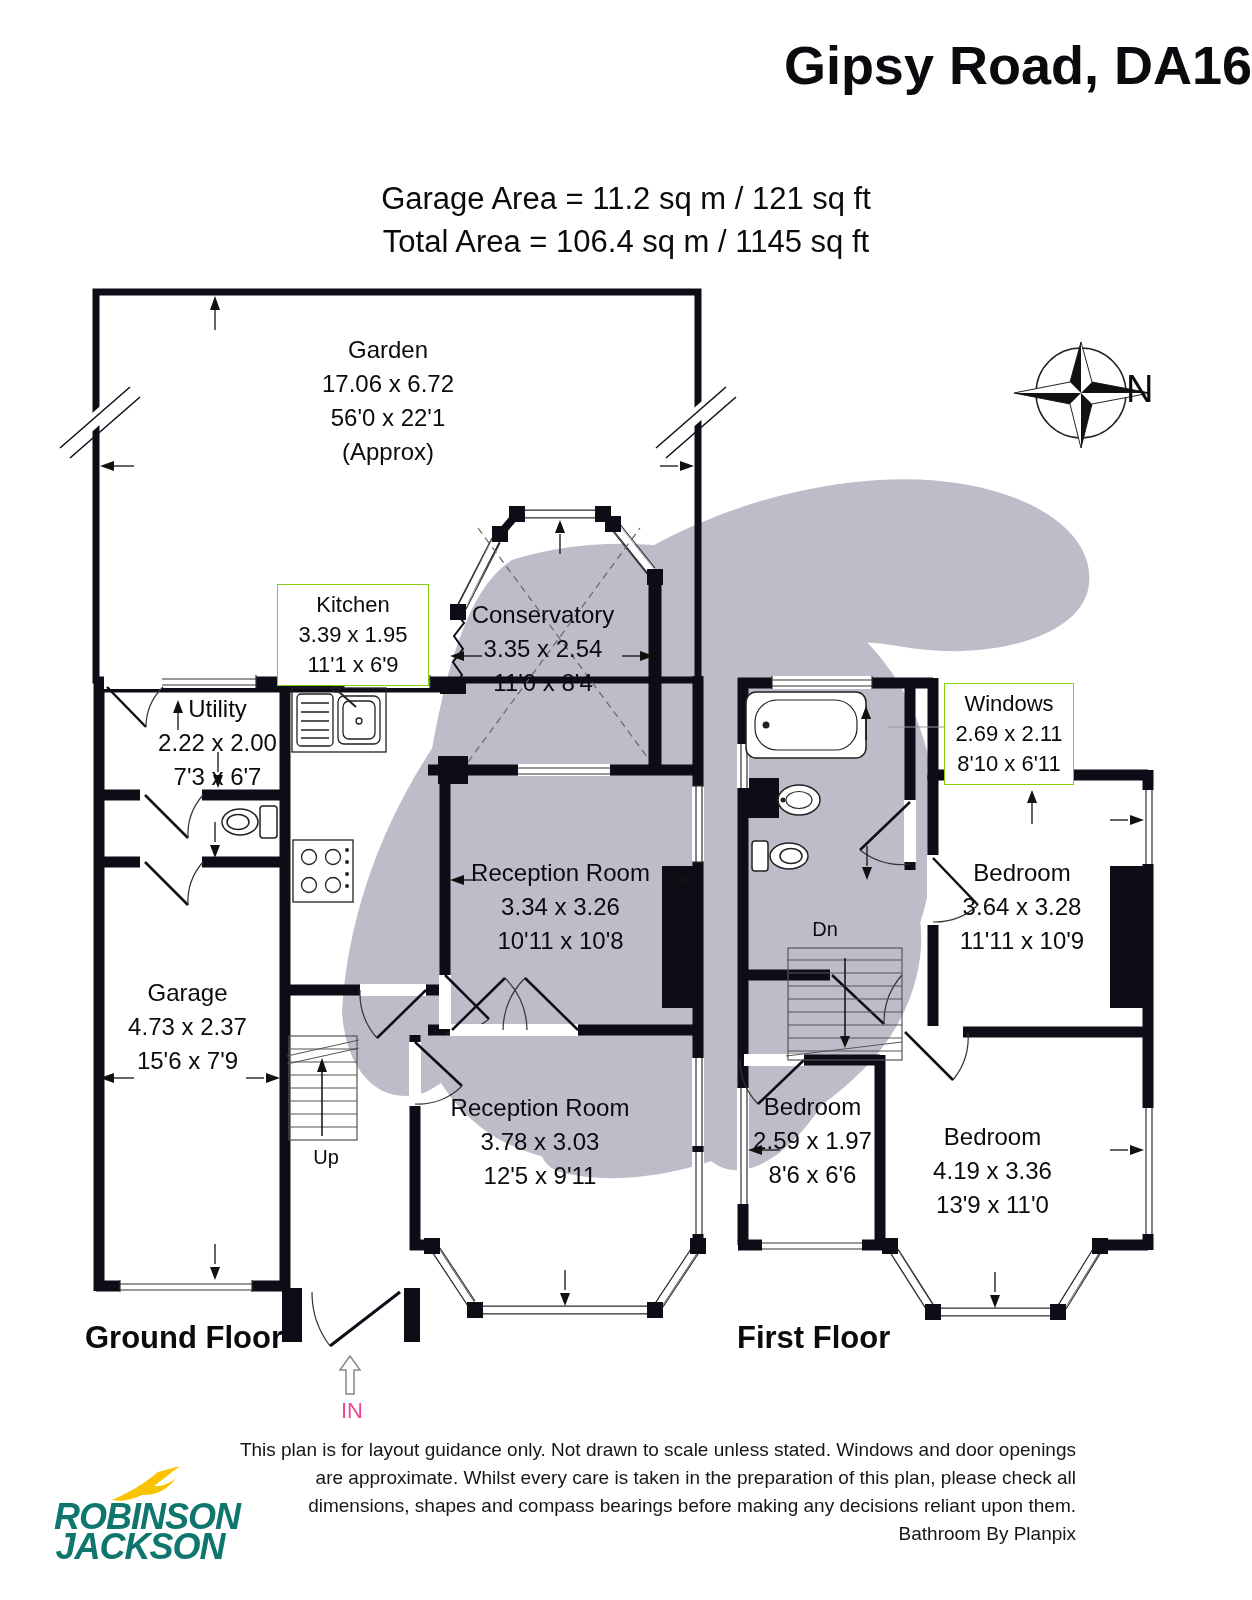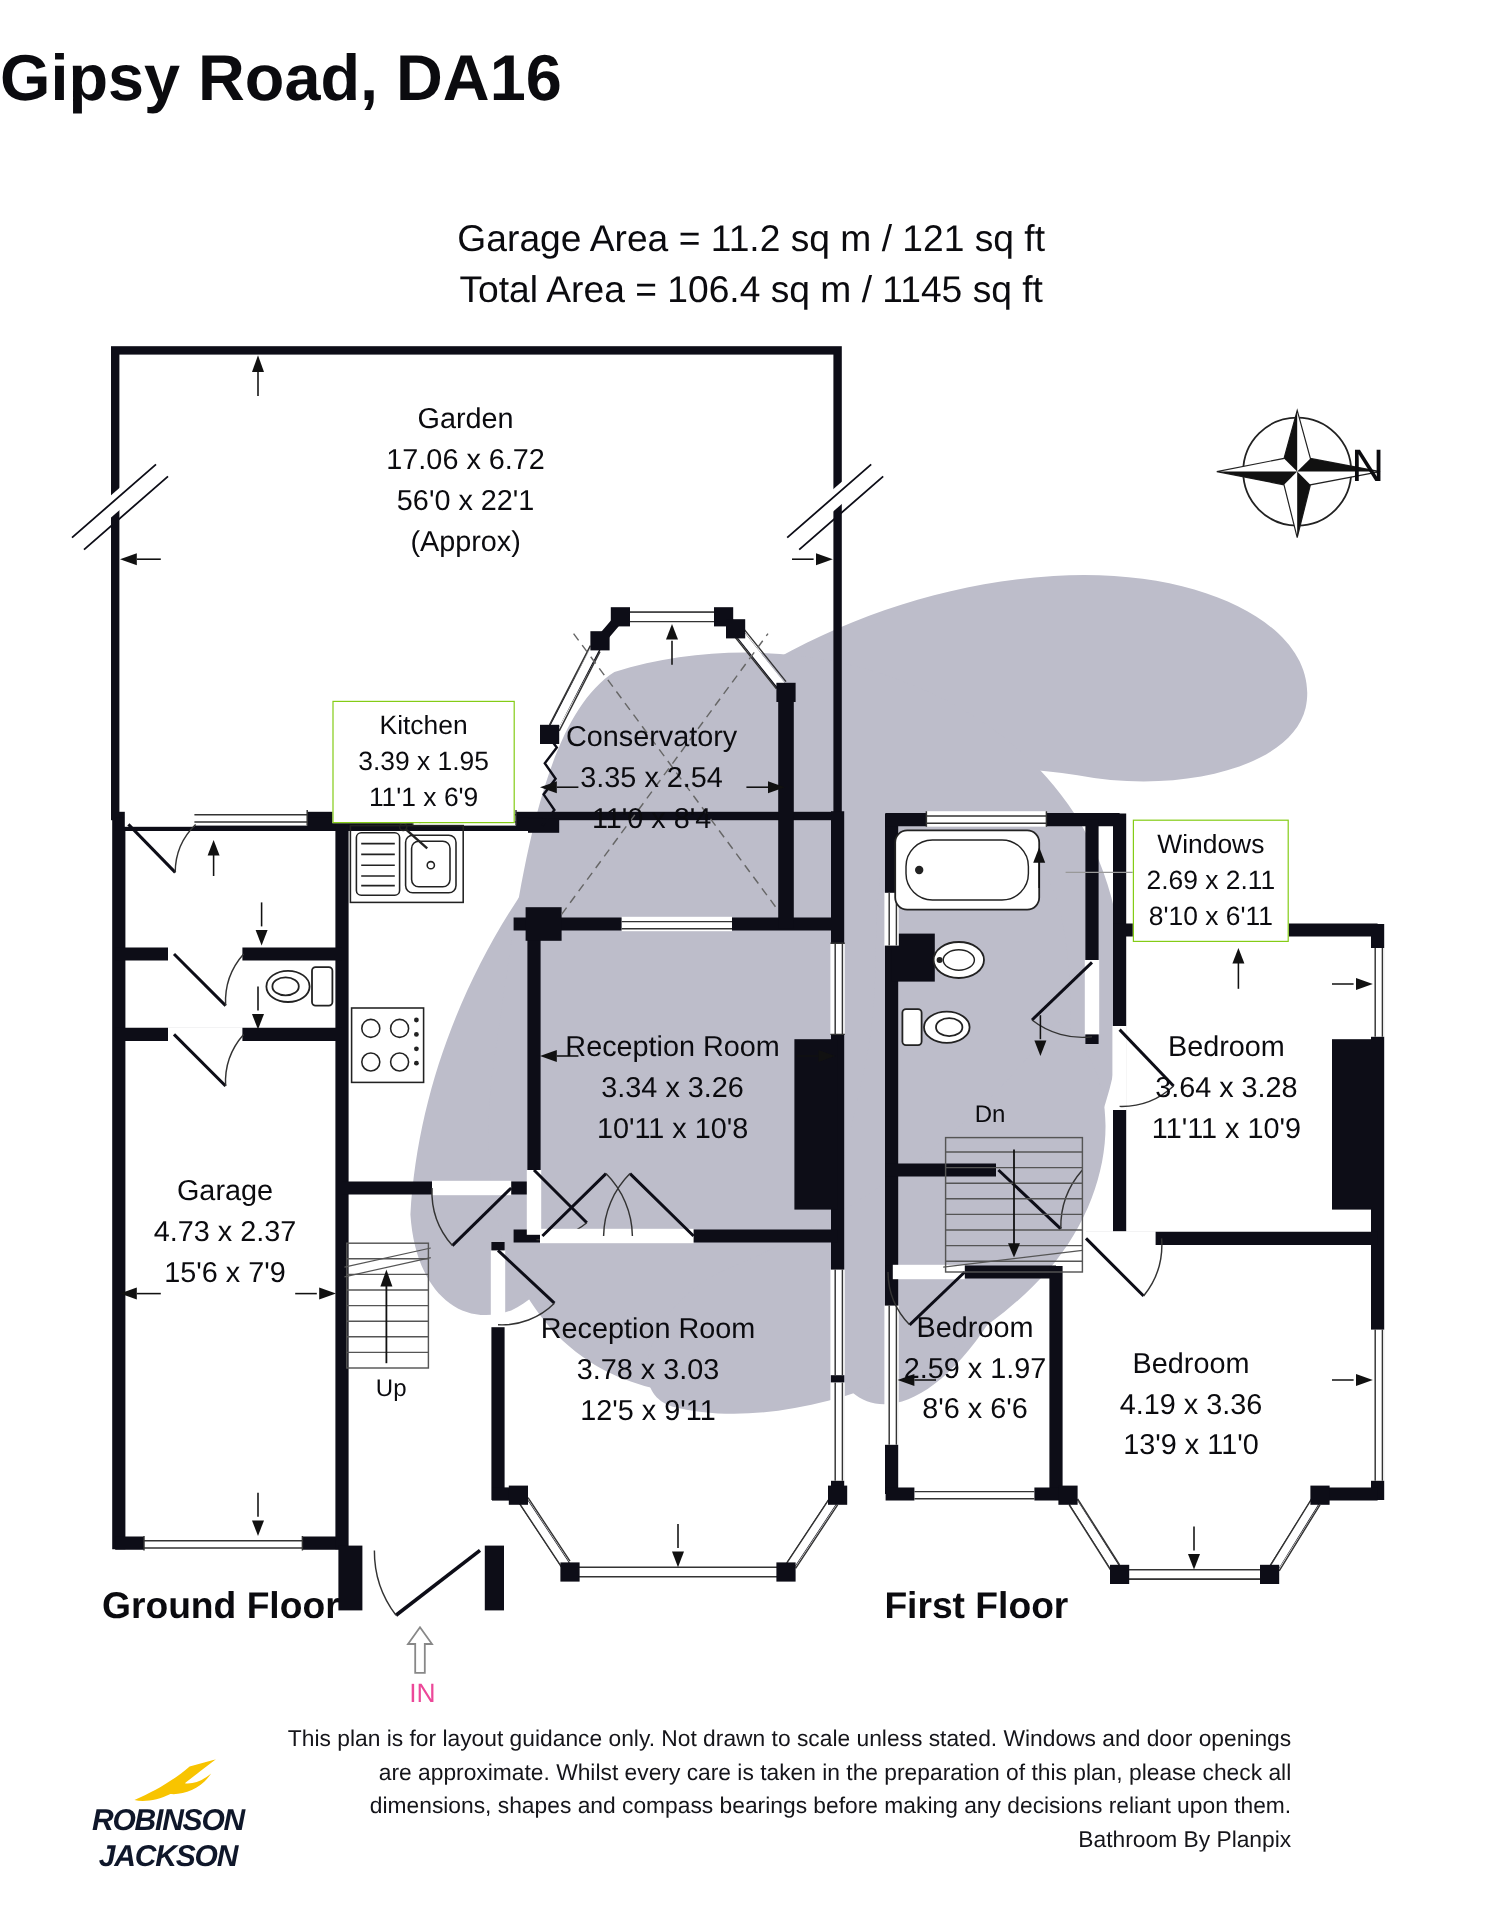--- a/index.html
+++ b/index.html
@@ -1,33 +1,33 @@
 <!DOCTYPE html>
 <html><head>
 <meta charset="utf-8">
 <style>
   html,body{margin:0;padding:0;background:#fff;}
   .page{position:relative;width:1252px;height:1600px;background:#fff;overflow:hidden;
         font-family:"Liberation Sans",sans-serif;color:#111;}
   .abs{position:absolute;}
-  .page-title{top:34px;left:0;width:100%;text-align:left;font-size:54px;font-weight:bold;color:#0b0b0f;}
+  .page-title{top:34px;left:0;width:100%;text-align:right;font-size:54px;font-weight:bold;color:#0b0b0f;}
   .area-line{left:0;width:100%;text-align:center;font-size:31px;color:#0b0b0f;}
   .plan-svg{position:absolute;left:0;top:0;width:1252px;height:1600px;}
   .room-label{position:absolute;text-align:center;font-size:24px;line-height:34px;color:#0b0b0f;}
   .room-label.boxed{background:#fff;border:1px solid #84cc16;font-size:22px;line-height:30px;padding:5px 2px;}
   .floor-label{position:absolute;font-size:31px;font-weight:bold;color:#0b0b0f;}
   .small-label{position:absolute;font-size:20px;color:#0b0b0f;}
   .in-label{position:absolute;font-size:22px;color:#ec4899;}
   .north-label{position:absolute;font-size:38px;color:#0b0b0f;}
   .disc-line{position:absolute;left:176px;width:900px;text-align:right;font-size:19px;line-height:28px;color:#15151a;}
   .logo{position:absolute;left:54px;top:1468px;width:172px;height:100px;}
   .logo-bird{position:absolute;left:56px;top:-2px;width:72px;height:40px;}
   .logo-text{position:absolute;top:34px;left:0;width:100%;text-align:center;
-             font-style:italic;font-weight:bold;font-size:25px;line-height:30px;
-             letter-spacing:-1px;color:#0f172a;}
+             font-style:italic;font-weight:bold;font-size:36px;line-height:30px;
+             letter-spacing:-1px;color:#0f766e;}
 </style>
 </head>
 <body>
 
 <div class="page">
 
   <svg class="plan-svg" viewBox="0 0 1252 1600" xmlns="http://www.w3.org/2000/svg">
 
     <g fill="#bdbdca">
       <path d="M342 1012 C358 742 598 498 878 480 C1008 472 1102 526 1088 590 C1076 640 982 662 898 646 C692 614 540 722 506 932 C494 1014 466 1074 426 1092 C382 1108 346 1074 342 1012 Z"></path>
@@ -363,20 +363,25 @@
     <div>3.39 x 1.95</div>
     <div>11'1 x 6'9</div>
   </div>
 
   <div class="room-label" style="left:443px;top:598px;width:200px">
     <div>Conservatory</div>
     <div>3.35 x 2.54</div>
     <div>11'0 x 8'4</div>
   </div>
 
+  <div class="room-label" style="left:135px;top:692px;width:165px">
+    <div>Utility</div>
+    <div>2.22 x 2.00</div>
+    <div>7'3 x 6'7</div>
+  </div>
 
   <div class="room-label" style="left:448px;top:856px;width:225px">
     <div>Reception Room</div>
     <div>3.34 x 3.26</div>
     <div>10'11 x 10'8</div>
   </div>
 
   <div class="room-label" style="left:95px;top:976px;width:185px">
     <div>Garage</div>
     <div>4.73 x 2.37</div>

